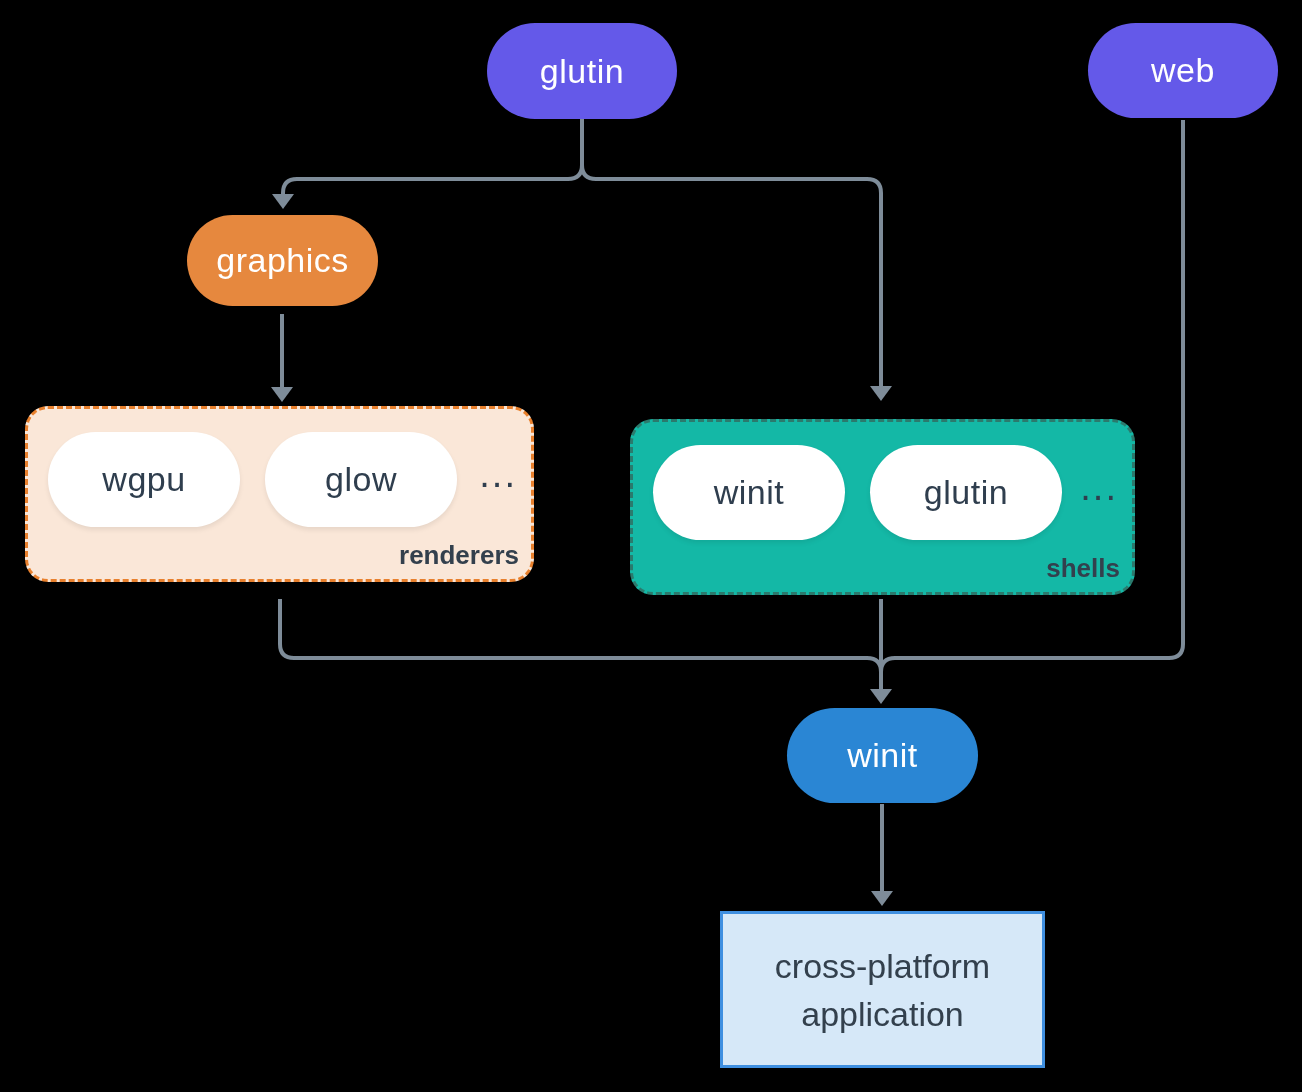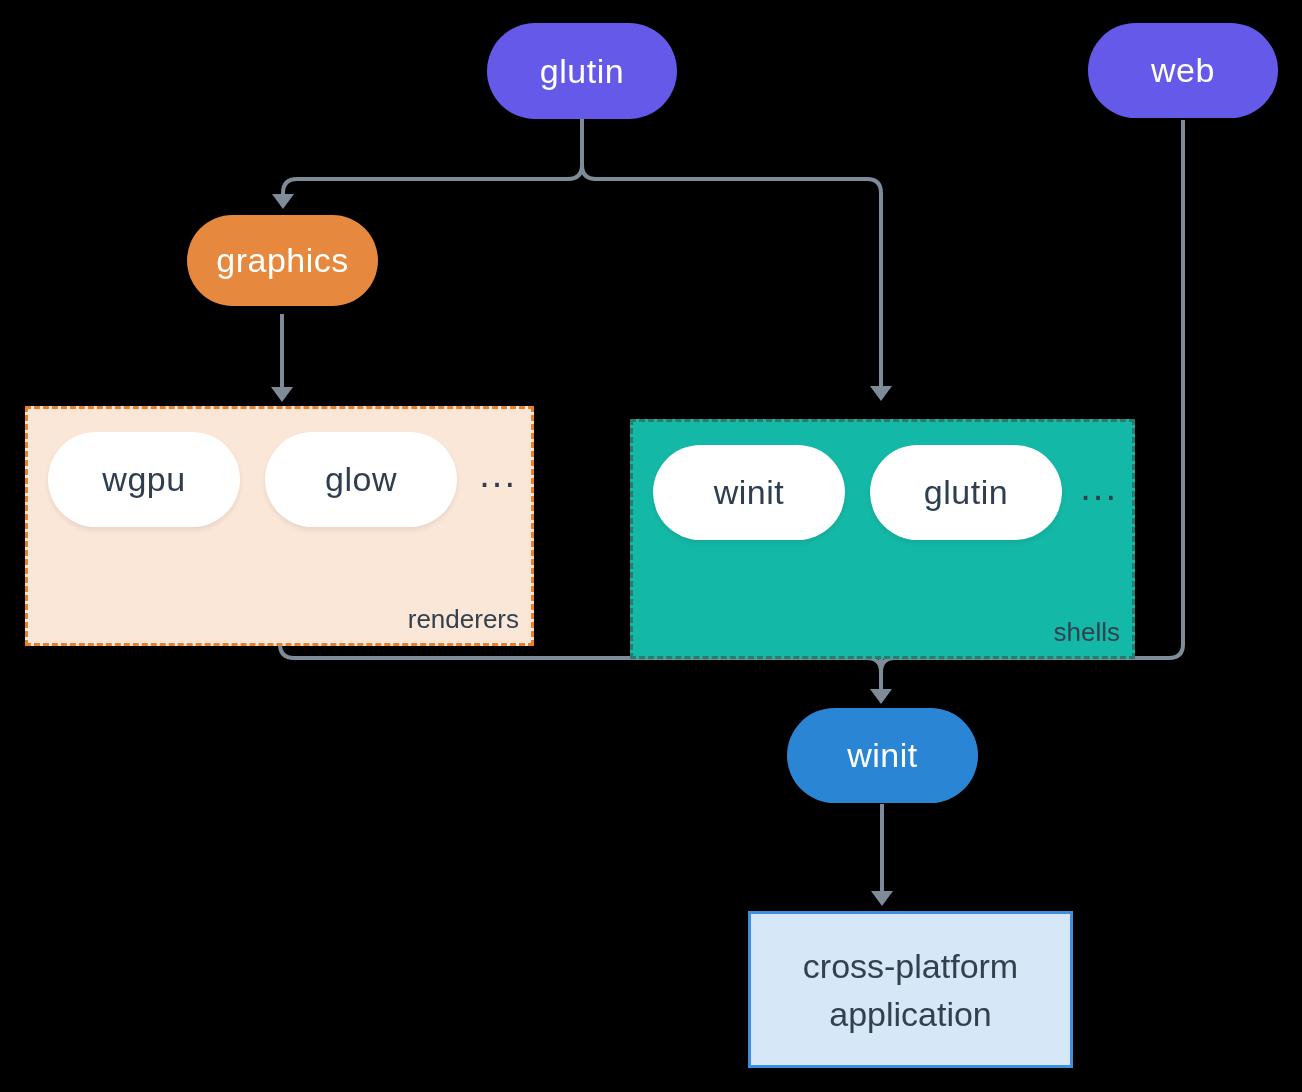--- a/index.html
+++ b/index.html
@@ -59,21 +59,22 @@
     font-weight: 500;
     letter-spacing: 0.5px;
     width: 192px;
     height: 95px;
     box-shadow: 0 3px 5px rgba(0,0,0,0.08);
   }
   .group-box {
     position: absolute;
     box-sizing: border-box;
     top: 406px;
-    height: 240px;
+    height: 176px;
+    border-radius: 23px;
   }
   .group-renderers {
     left: 25px;
     width: 509px;
     background: #FAE7D8;
     border: 3px dashed #E8802D;
   }
   .group-shells {
     left: 630px;
     width: 505px;
@@ -90,42 +91,41 @@
     font-size: 38px;
     font-weight: 500;
     color: #2F3E4E;
     letter-spacing: 2px;
   }
   .group-label {
     position: absolute;
     right: 12px;
     bottom: 8px;
     font-size: 26px;
-    font-weight: 400;
+    font-weight: 700;
     color: #33404D;
   }
   .app-box {
     position: absolute;
     left: 720px;
     top: 911px;
     width: 325px;
     height: 157px;
     box-sizing: border-box;
     background: #D6E8F8;
     border: 3px solid #3F8FE0;
     display: flex;
     align-items: center;
     justify-content: center;
     text-align: center;
     color: #33404D;
     font-size: 34px;
     font-weight: 500;
     line-height: 48px;
     padding: 12px 30px;
-    margin-left: 28px;
   }
 </style>
 </head>
 <body>
 
 <div class="canvas">
 
   <svg class="connectors" viewBox="0 0 1302 1092" xmlns="http://www.w3.org/2000/svg">
 
     <path d="M 582 119 L 582 165 Q 582 179 568 179 L 297 179 Q 283 179 283 193 L 283 195"></path>

